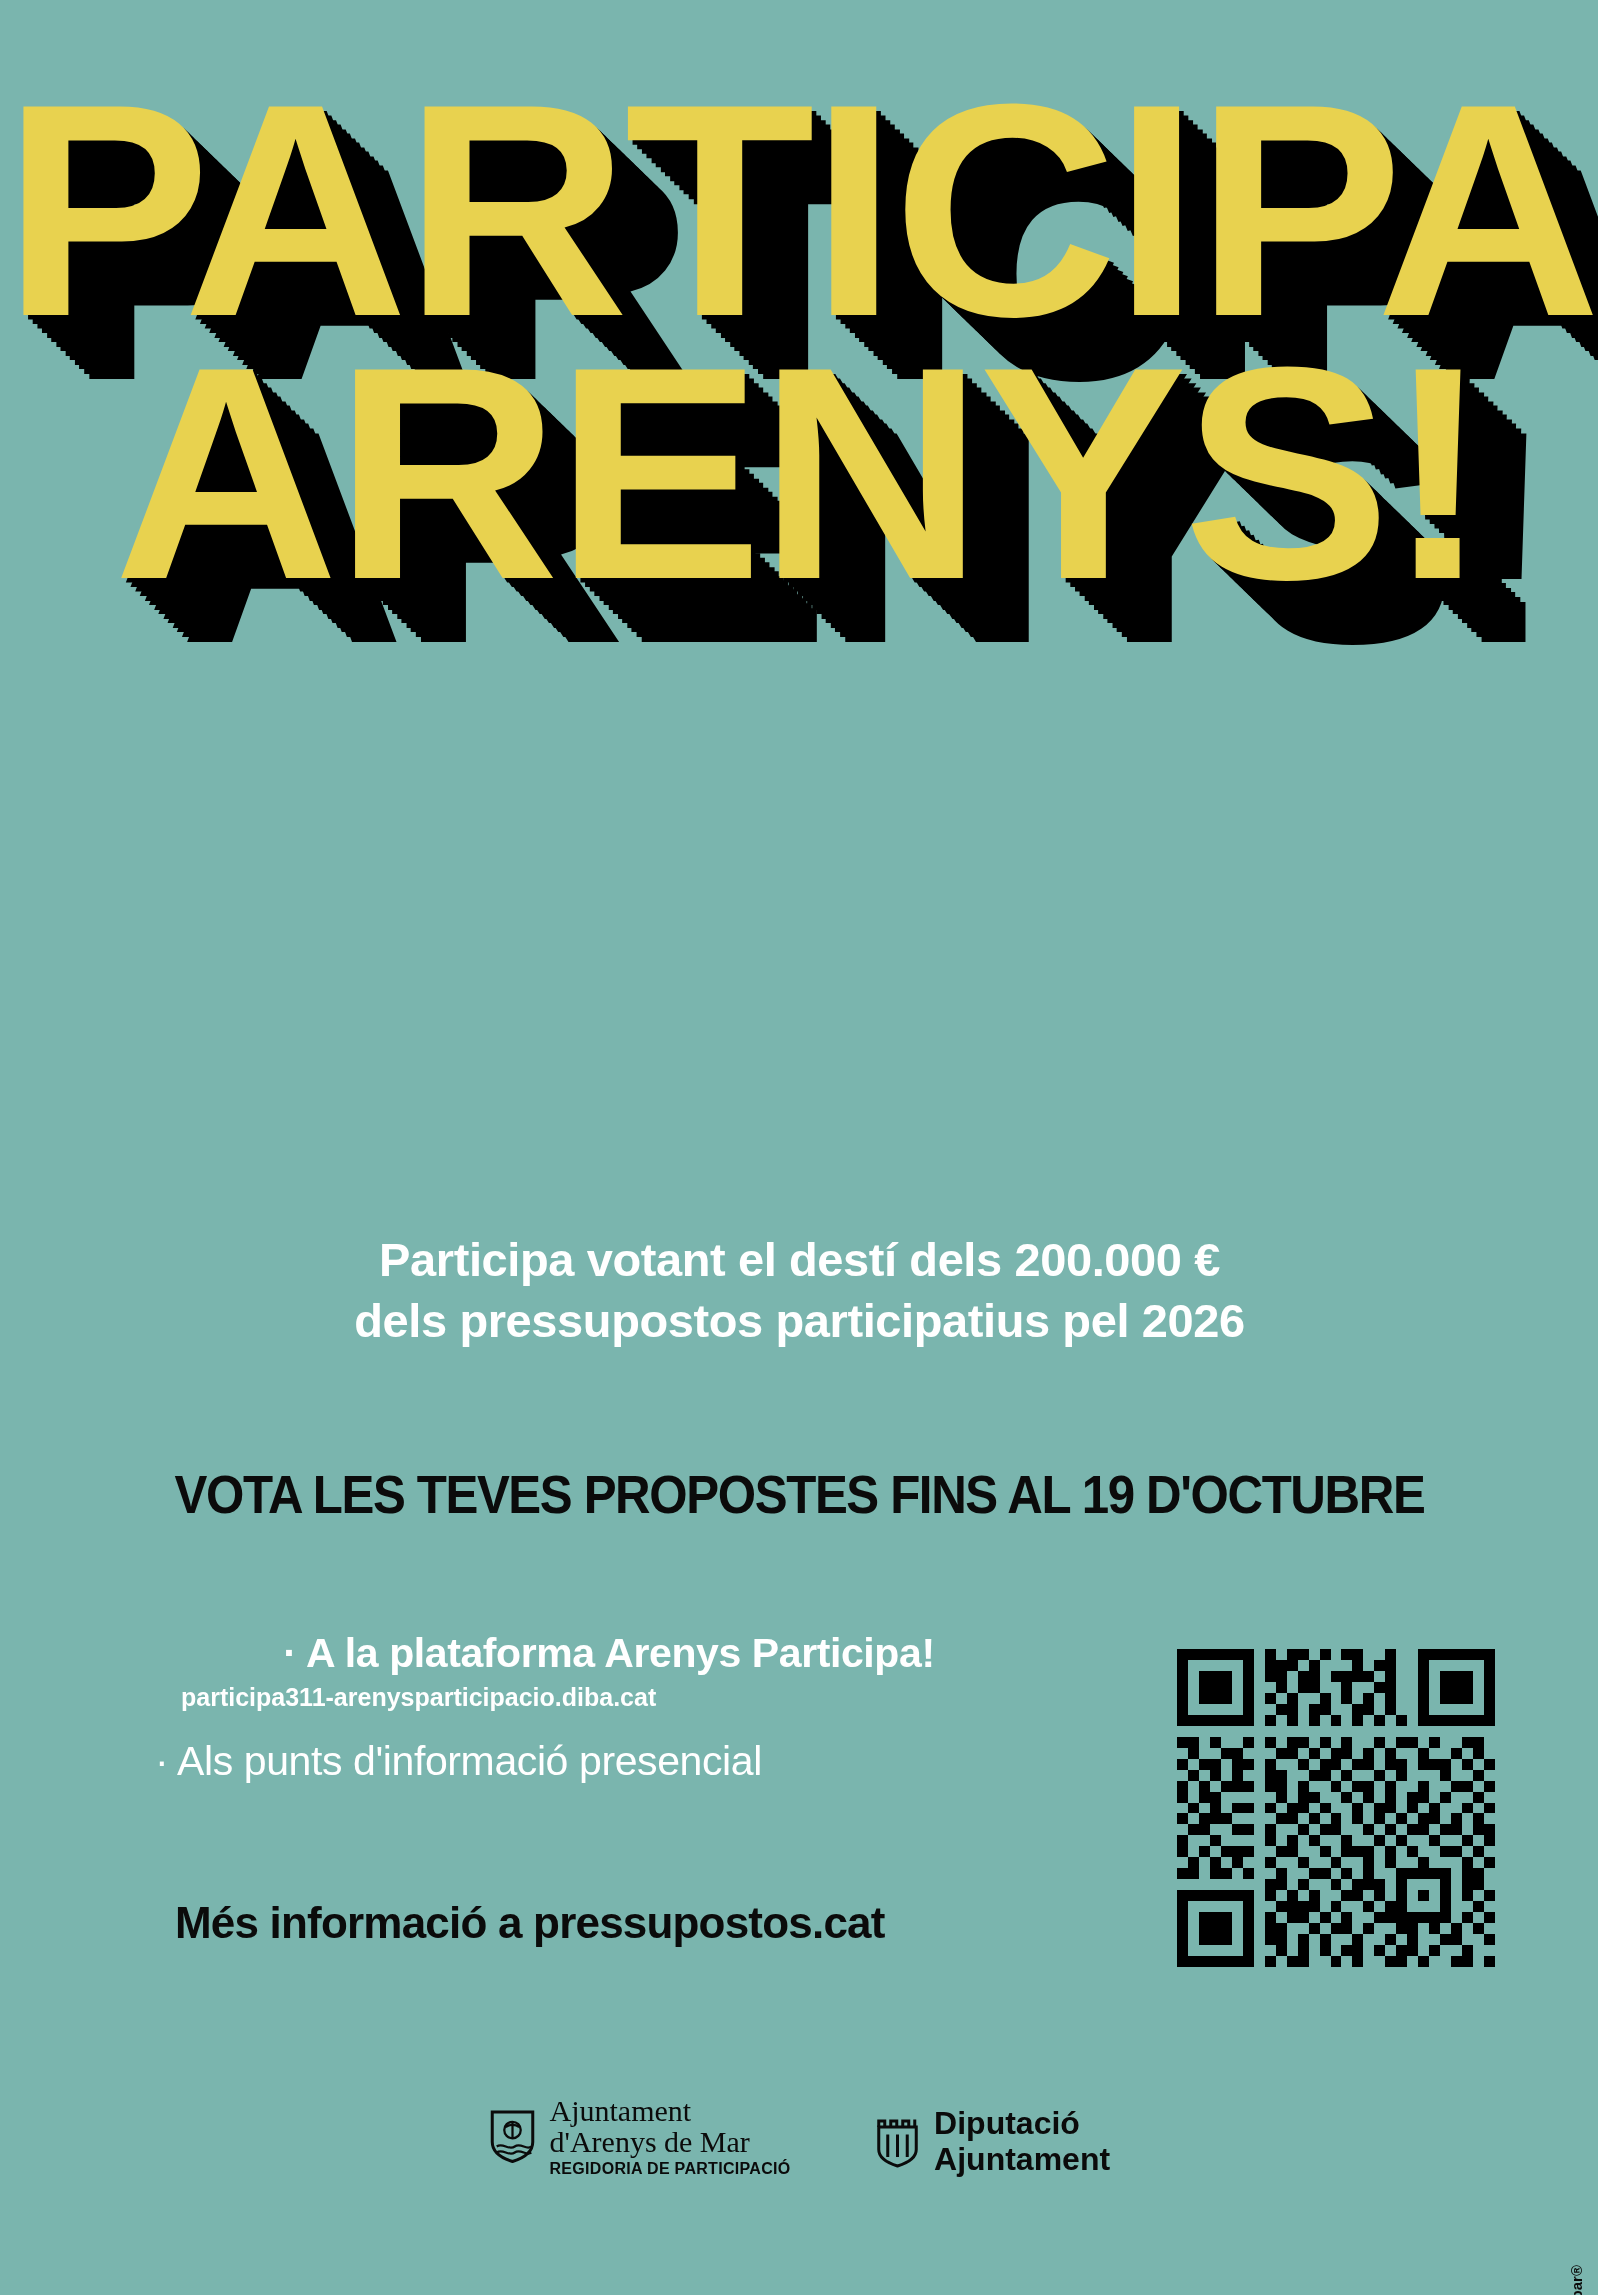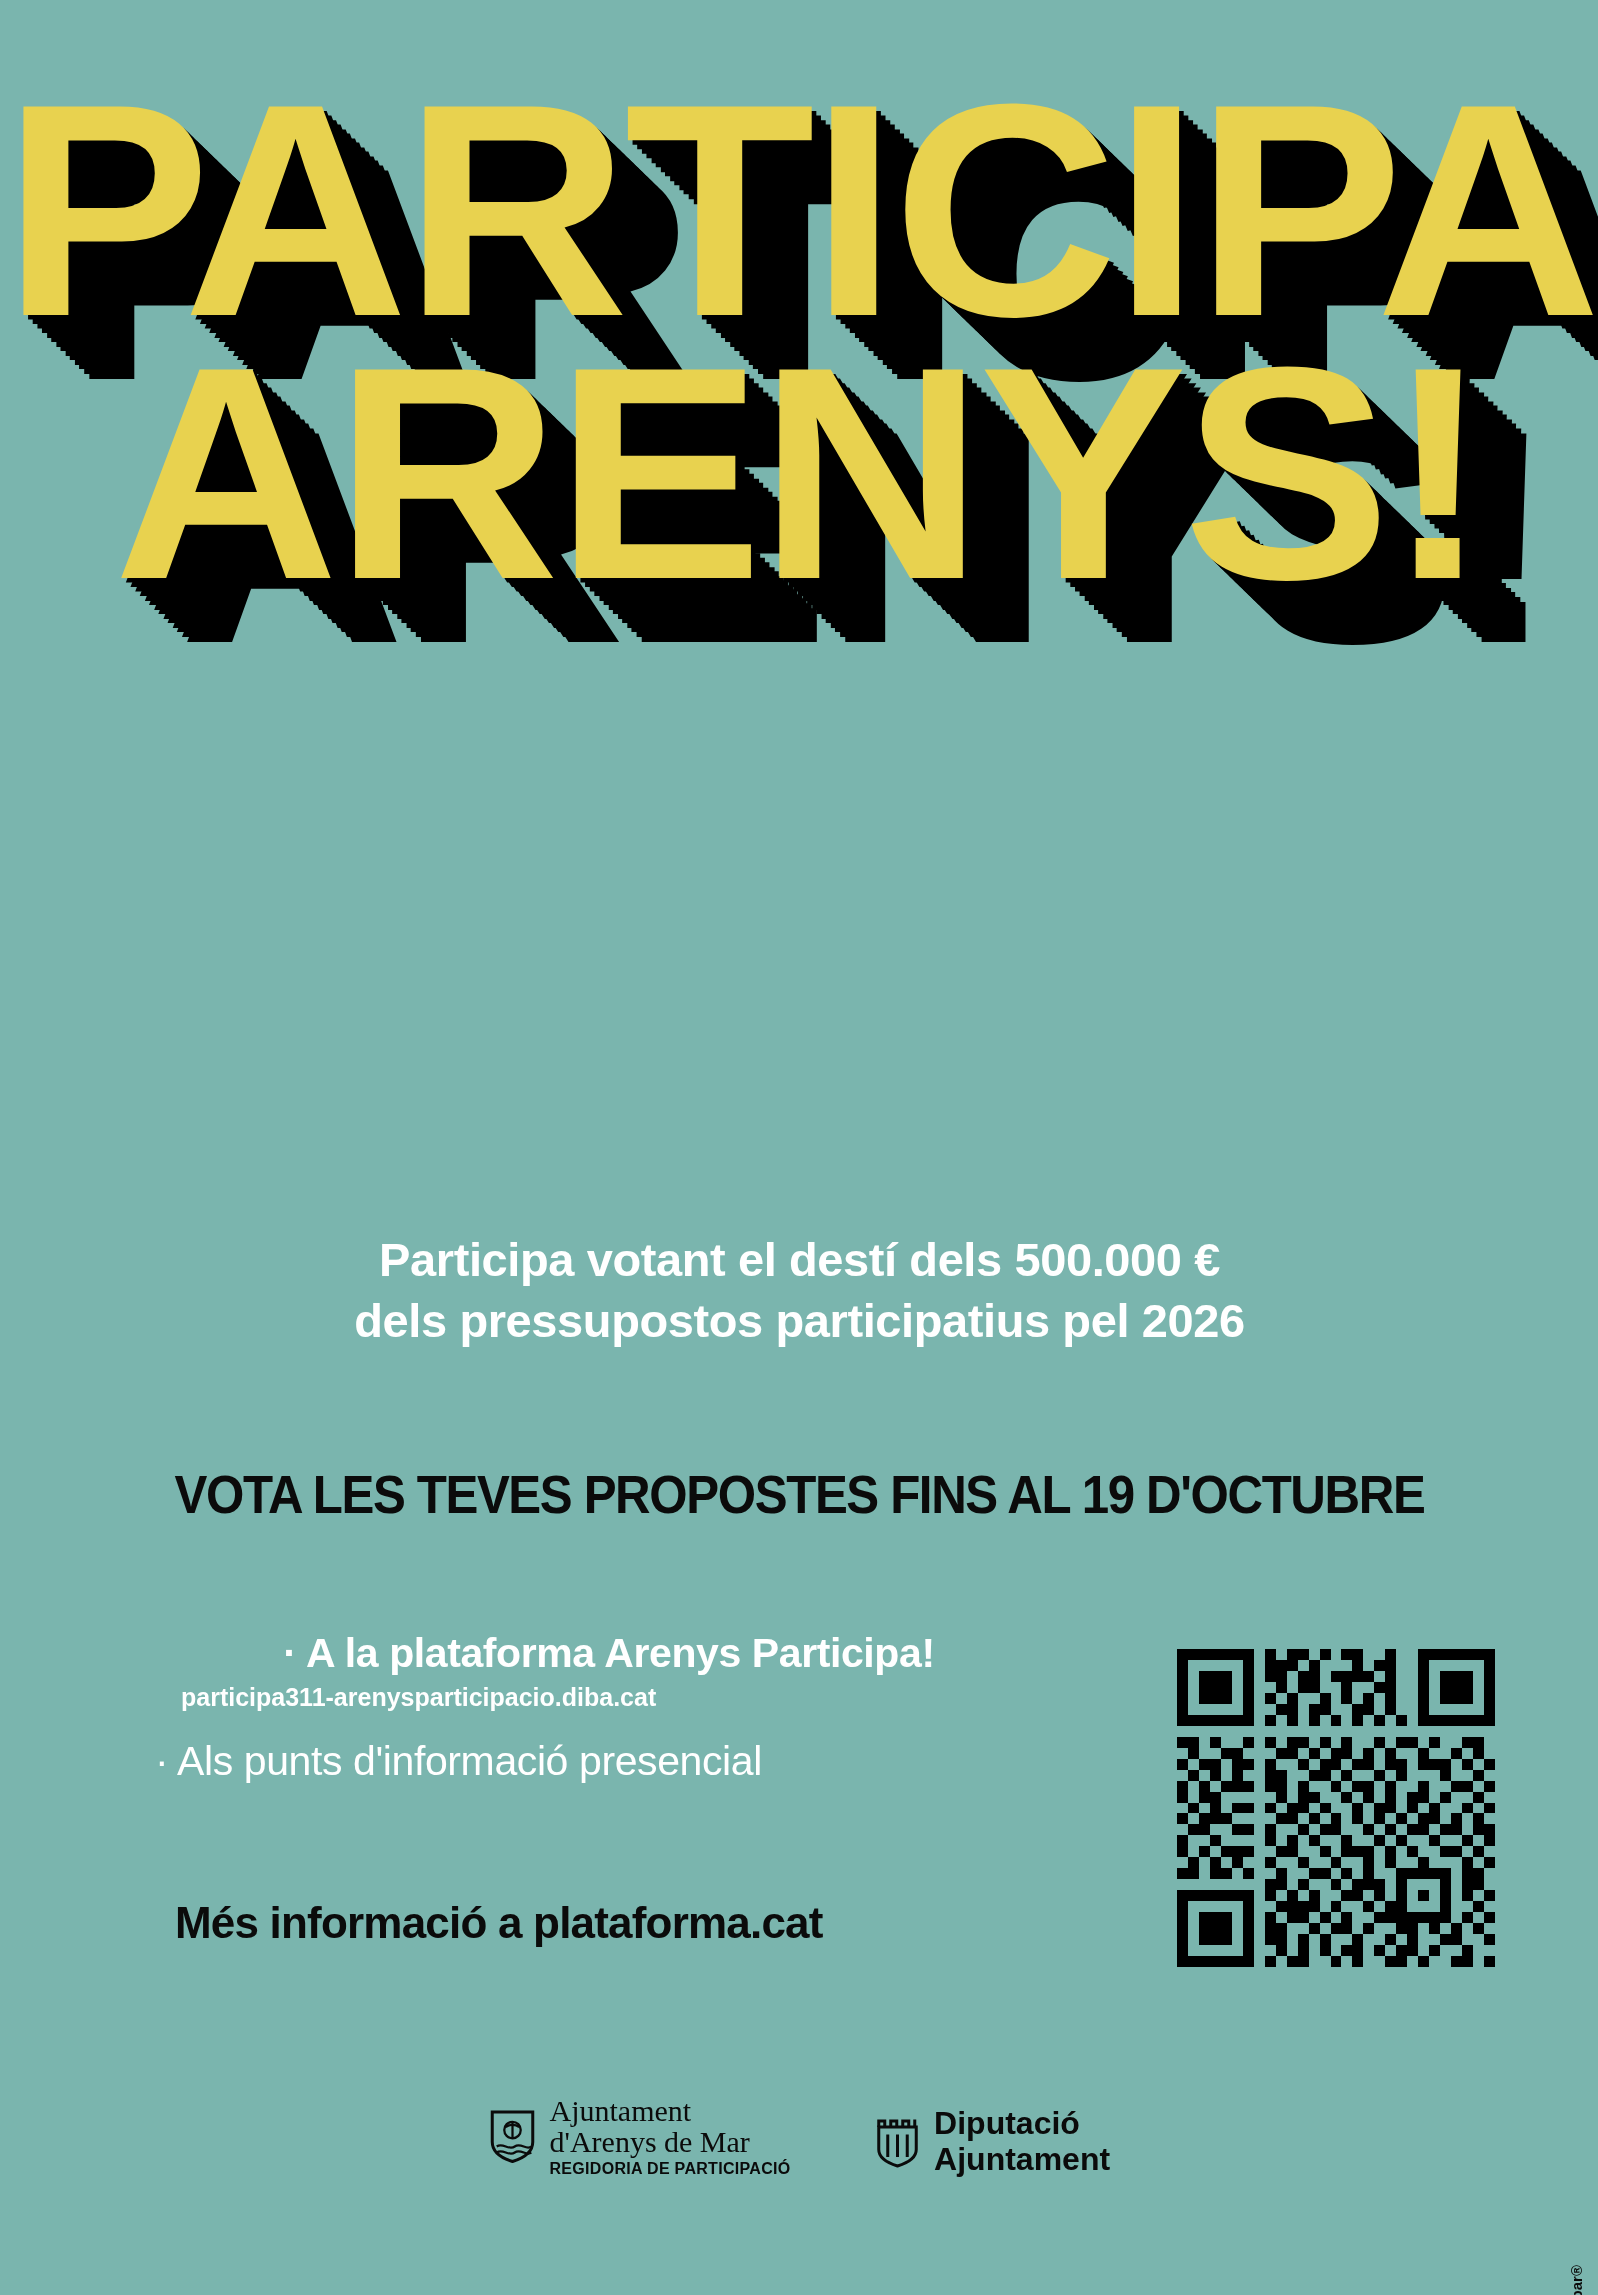--- a/index.html
+++ b/index.html
@@ -179,39 +179,39 @@
 <body>
 
 <div class="poster">
 
   <div class="headline">
     <div class="hl-line hl-1">PARTICIPA</div>
     <div class="hl-line hl-2">ARENYS!</div>
   </div>
 
   <div class="subtitle">
-    <div>Participa votant el destí dels 500.000 €</div>
+    <div>Participa votant el destí dels 200.000 €</div>
     <div>dels pressupostos participatius pel 2026</div>
   </div>
 
   <div class="cta">VOTA LES TEVES PROPOSTES FINS AL 19 D'OCTUBRE</div>
 
   <div class="channels">
     <div class="channel-row">
       <span>·</span>
       <span>A la plataforma Arenys Participa!</span>
     </div>
     <div class="channel-url">participa311-arenysparticipacio.diba.cat</div>
     <div class="channel-row-2">
       <span>·</span>
       <span>Als punts d'informació presencial</span>
     </div>
   </div>
 
-  <div class="moreinfo">Més informació a plataforma.cat</div>
+  <div class="moreinfo">Més informació a pressupostos.cat</div>
 
   <div class="qr">
     <svg width="318" height="318" viewBox="0 0 29 29" shape-rendering="crispEdges">
       <rect width="29" height="29" fill="#7ab5ae"></rect>
       <g fill="#000000">
 
         <rect x="0" y="0" width="7" height="1"></rect>
           <rect x="0" y="6" width="7" height="1"></rect>
         <rect x="0" y="0" width="1" height="7"></rect>
           <rect x="6" y="0" width="1" height="7"></rect>

